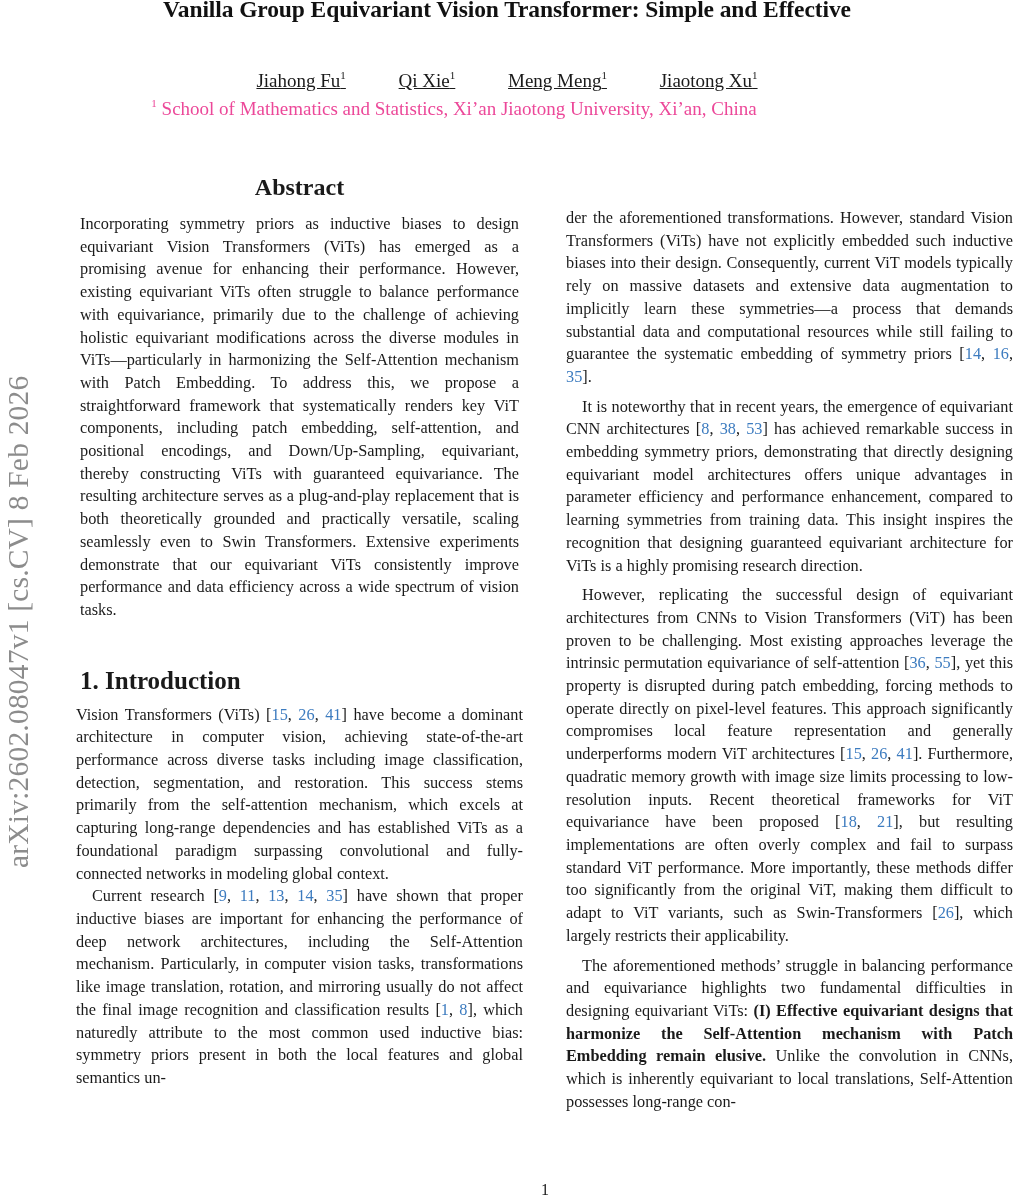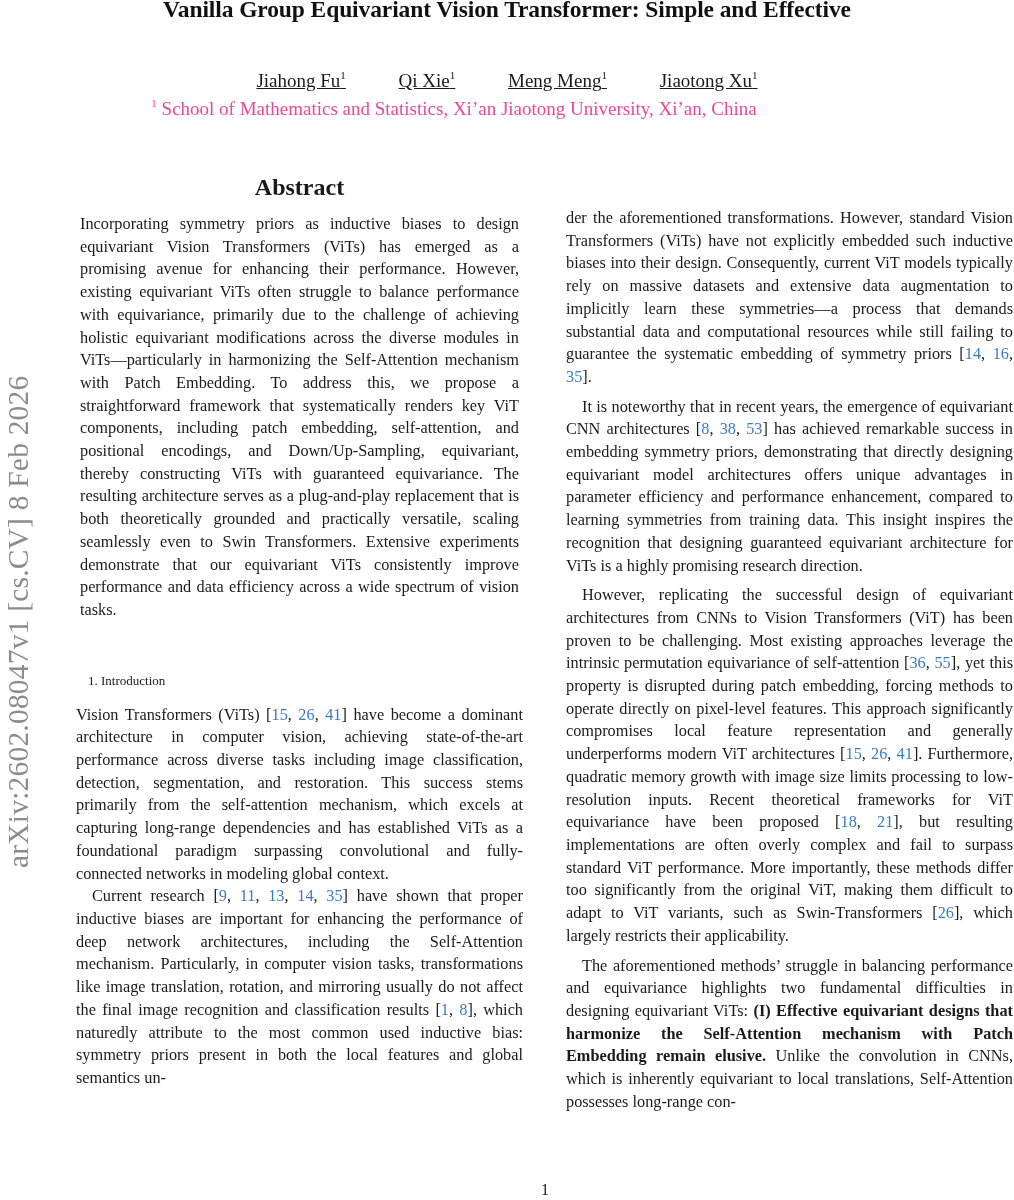--- a/index.html
+++ b/index.html
@@ -24,21 +24,21 @@
   .arxiv {
     position: absolute; left: 2px; top: 868px; transform-origin: 0 0; transform: rotate(-90deg);
     font-size: 29.5px; color: #8c8c8c; white-space: nowrap; font-family: "Liberation Serif", serif;
     letter-spacing: 0.2px;
   }
   .col { position: absolute; width: 447px; font-size: 16.3px; line-height: 22.7px; text-align: justify; }
   .col-left { left: 76px; top: 174px; }
   .col-right { left: 566px; top: 175px; margin-top: 32px; }
   .abstract-heading { text-align: center; font-weight: bold; font-size: 24px; margin: 0 0 13px 0; line-height: 26px; }
   .abstract-text { margin: 4px; }
-  .section-heading { font-weight: normal; font-size: 13px; margin: 46px 0 10px 12px; line-height: 26px; }
+  .section-heading { font-weight: bold; font-size: 25px; margin: 46px 0 10px 4px; line-height: 26px; }
   p { margin: 0; }
   p.indent { text-indent: 16px; font-family: Liberation Serif, serif; }
   .para-gap { margin-top: 7px; }
   .cite { color: #3c7bbf; }
   b.bold { font-weight: bold; }
   .page-number {
     position: absolute; top: 1181px; left: 0; width: 1090px; text-align: center; font-size: 16px;
   }
 </style>
 </head>

